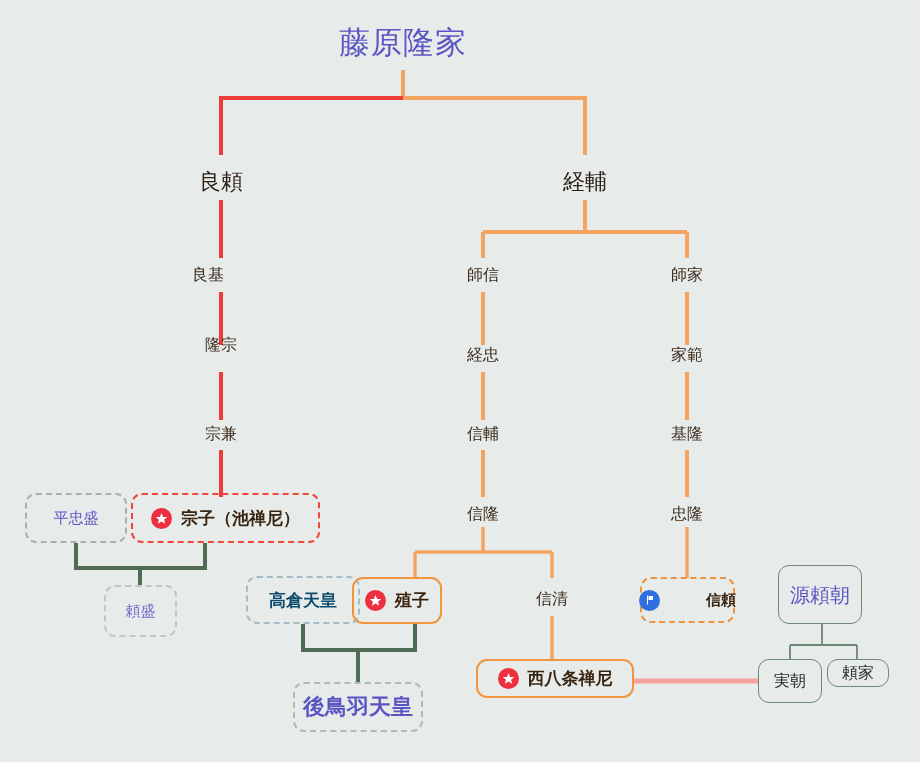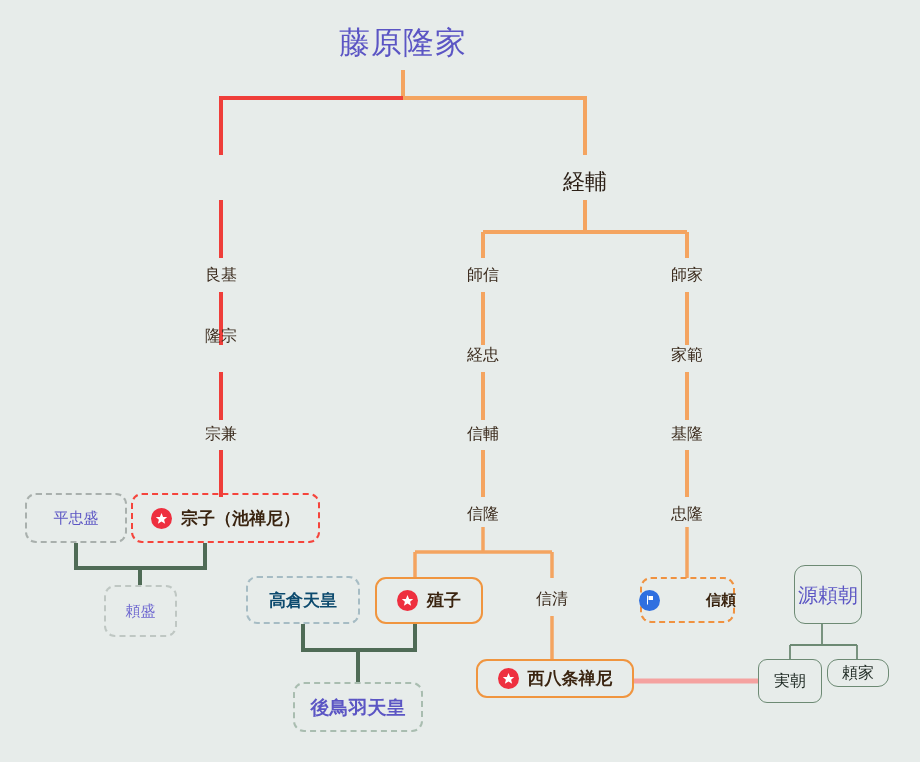--- a/index.html
+++ b/index.html
@@ -71,21 +71,21 @@
   }
   .box-dash-blue {
     border: 2px dashed #a6bcc4;
     color: #0c4a6e;
     font-size: 17px;
     font-weight: bold;
   }
   .box-dash-green {
     border: 2px dashed #a9bdb0;
     color: #5b55c4;
-    font-size: 19px;
+    font-size: 22px;
     font-weight: bold;
   }
   .box-dash-orange {
     border: 2px dashed #f09240;
     color: #3a2410;
     font-size: 15px;
     font-weight: bold;
     gap: 46px;
   }
   .box-solid-orange {
@@ -170,28 +170,31 @@
     <path d="M790 645 L790 659" stroke="#6d8a74" stroke-width="1.8" fill="none"></path>
     <path d="M857 645 L857 659" stroke="#6d8a74" stroke-width="1.8" fill="none"></path>
 
     <path d="M634 681 L758 681" stroke="#f5a2a0" stroke-width="5" fill="none"></path>
   </svg>
 
   <div class="node t-title" style="left:300px; top:20px; width:206px; height:44px;">
     <span class="lbl">藤原隆家</span>
   </div>
 
+  <div class="node t-big" style="left:176px; top:165px; width:90px; height:34px;">
+    <span class="lbl">良頼</span>
+  </div>
   <div class="node t-big" style="left:540px; top:165px; width:90px; height:34px;">
     <span class="lbl">経輔</span>
   </div>
 
-  <div class="node t-mid" style="left:186px; top:261px; width:70px; height:28px;">
+  <div class="node t-mid" style="left:173px; top:261px; width:70px; height:28px;">
     <span class="lbl">良基</span>
   </div>
-  <div class="node t-mid" style="left:186px; top:322px; width:70px; height:28px;justify-content:center;">
+  <div class="node t-mid" style="left:186px; top:331px; width:70px; height:28px;justify-content:center;">
     <span class="lbl">隆宗</span>
   </div>
   <div class="node t-mid" style="left:186px; top:420px; width:70px; height:28px;">
     <span class="lbl">宗兼</span>
   </div>
 
   <div class="node t-mid" style="left:448px; top:261px; width:70px; height:28px;">
     <span class="lbl">師信</span>
   </div>
   <div class="node t-mid" style="left:448px; top:341px; width:70px; height:28px;">
@@ -235,57 +238,57 @@
   </div>
 
   <div class="node box box-dash-gray-light" style="left:104px; top:585px; width:73px; height:52px;">
     <span class="lbl">頼盛</span>
   </div>
 
   <div class="node box box-dash-blue" style="left:246px; top:576px; width:114px; height:48px;">
     <span class="lbl">高倉天皇</span>
   </div>
 
-  <div class="node box box-solid-orange" style="left:375px; top:577px; width:108px; height:47px;">
+  <div class="node box box-solid-orange" style="left:352px; top:577px; width:90px; height:47px;">
     <span class="badge badge-star">
       <svg width="13" height="13" viewBox="0 0 24 24">
           <polygon fill="#ffffff" points="12,2 15,9 22.5,9.4 16.8,14.2 18.7,21.6 12,17.5 5.3,21.6 7.2,14.2 1.5,9.4 9,9"></polygon>
         </svg>
     </span>
     <span class="lbl">殖子</span>
   </div>
 
   <div class="node box box-dash-orange" style="left:640px; top:577px; width:95px; height:46px;">
     <span class="badge badge-flag">
       <svg width="12" height="12" viewBox="0 0 24 24">
         <path fill="#ffffff" d="M6 3 h2 v18 h-2 z"></path>
         <path fill="#ffffff" d="M9 4 h9 v8 h-9 z"></path>
       </svg>
     </span>
     <span class="lbl">信頼</span>
   </div>
 
-  <div class="node box box-solid-green" style="left:778px; top:565px; width:68px; height:59px;margin-left:16px;">
+  <div class="node box box-solid-green" style="left:778px; top:565px; width:84px; height:59px;">
     <span class="lbl">源頼朝</span>
   </div>
 
   <div class="node box box-dash-green" style="left:293px; top:682px; width:130px; height:50px;">
     <span class="lbl">後鳥羽天皇</span>
   </div>
 
   <div class="node box box-solid-orange" style="left:476px; top:659px; width:158px; height:39px;">
     <span class="badge badge-star">
       <svg width="13" height="13" viewBox="0 0 24 24">
           <polygon fill="#ffffff" points="12,2 15,9 22.5,9.4 16.8,14.2 18.7,21.6 12,17.5 5.3,21.6 7.2,14.2 1.5,9.4 9,9"></polygon>
         </svg>
     </span>
     <span class="lbl">西八条禅尼</span>
   </div>
 
-  <div class="node box box-solid-green-sm" style="left:758px; top:659px; width:64px; height:44px;border-radius:9px;">
+  <div class="node box box-solid-green-sm" style="left:758px; top:659px; width:64px; height:44px;">
     <span class="lbl">実朝</span>
   </div>
 
   <div class="node box box-solid-green-sm" style="left:827px; top:659px; width:62px; height:28px;">
     <span class="lbl">頼家</span>
   </div>
 
 </div>
 
 </body></html>

